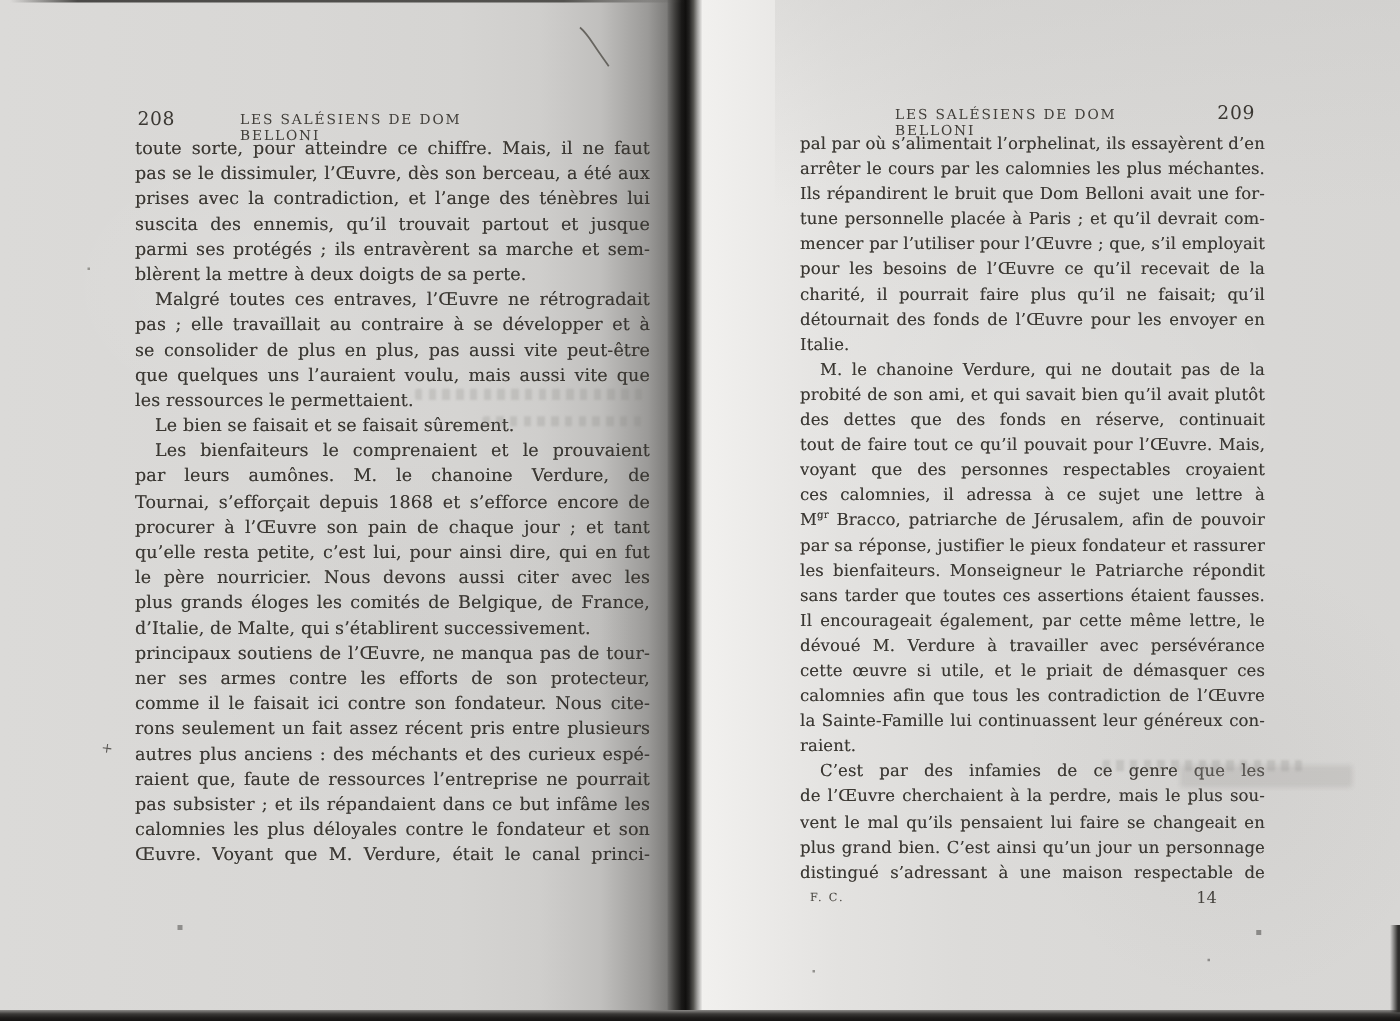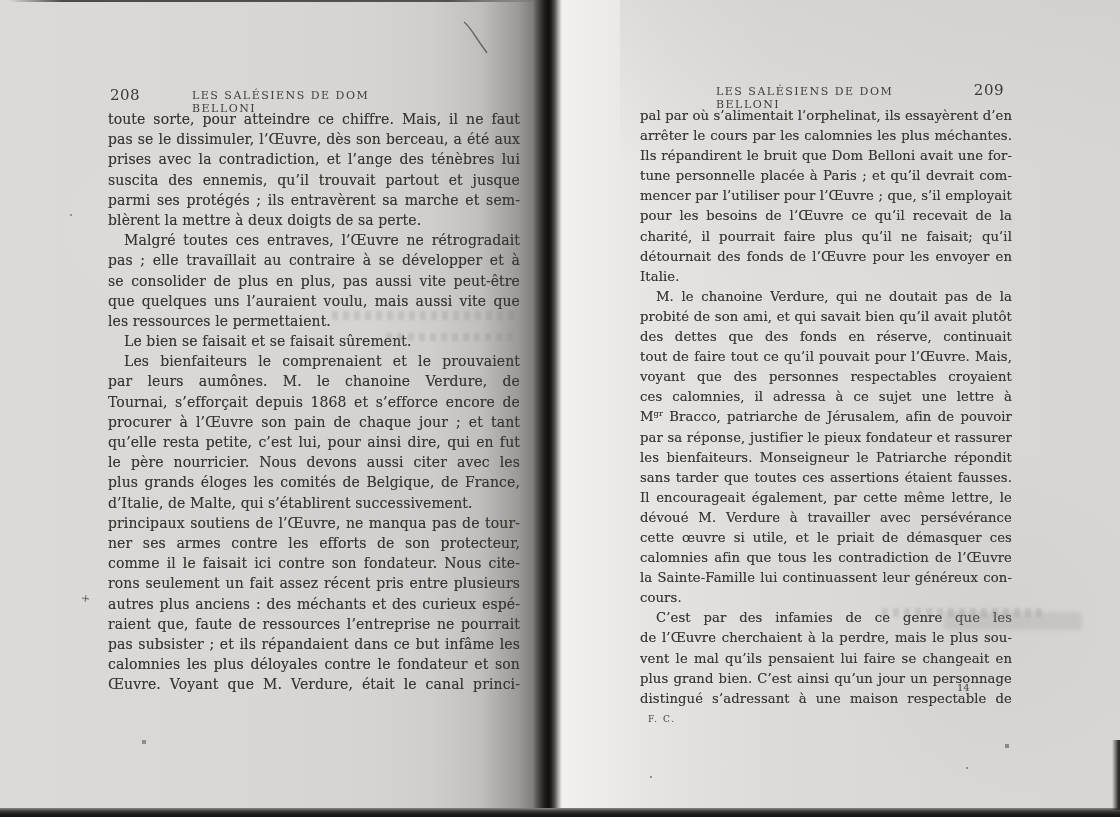--- a/index.html
+++ b/index.html
@@ -67,21 +67,21 @@
   .line{text-align:justify;text-align-last:justify;height:20.2px;overflow:hidden;
     letter-spacing:.1px;}
   .text-right .line{height:20.1px;}
   .line.end{text-align-last:left;}
   .line.indent{text-indent:16px;}
   .line sup{font-size:.62em;line-height:0;}
 
   
   .foot-sig{position:absolute;left:648px;top:714px;font-size:9px;letter-spacing:1.5px;
     color:#46433e;}
-  .foot-num{position:absolute;left:957px;top:682px;font-size:10px;color:#46433e;}
+  .foot-num{position:absolute;left:957px;top:711px;font-size:13px;color:#46433e;}
 </style>
 </head>
 <body>
 
 <div class="scan">
 
   <div class="left-page"></div>
   <div class="right-page"></div>
   <div class="gutter"></div>
   <div class="tr-shade"></div>
@@ -145,21 +145,21 @@
       <div class="line">ces calomnies, il adressa à ce sujet une lettre à</div>
       <div class="line">M<sup>gr</sup> Bracco, patriarche de Jérusalem, afin de pouvoir</div>
       <div class="line">par sa réponse, justifier le pieux fondateur et rassurer</div>
       <div class="line">les bienfaiteurs. Monseigneur le Patriarche répondit</div>
       <div class="line">sans tarder que toutes ces assertions étaient fausses.</div>
       <div class="line">Il encourageait également, par cette même lettre, le</div>
       <div class="line">dévoué M. Verdure à travailler avec persévérance pour</div>
       <div class="line">cette œuvre si utile, et le priait de démasquer ces</div>
       <div class="line">calomnies afin que tous les contradiction de l’Œuvre de</div>
       <div class="line">la Sainte-Famille lui continuassent leur généreux con-</div>
-      <div class="line end">cours.</div>
+      <div class="line end">raient.</div>
       <div class="line indent">C’est par des infamies de ce genre que les détracteurs</div>
       <div class="line">de l’Œuvre cherchaient à la perdre, mais le plus sou-</div>
       <div class="line">vent le mal qu’ils pensaient lui faire se changeait en un</div>
       <div class="line">plus grand bien. C’est ainsi qu’un jour un personnage</div>
       <div class="line">distingué s’adressant à une maison respectable de Jéru-</div>
     </div>
 
   <span class="foot-sig">F. C.</span>
   <span class="foot-num">14</span>
 

